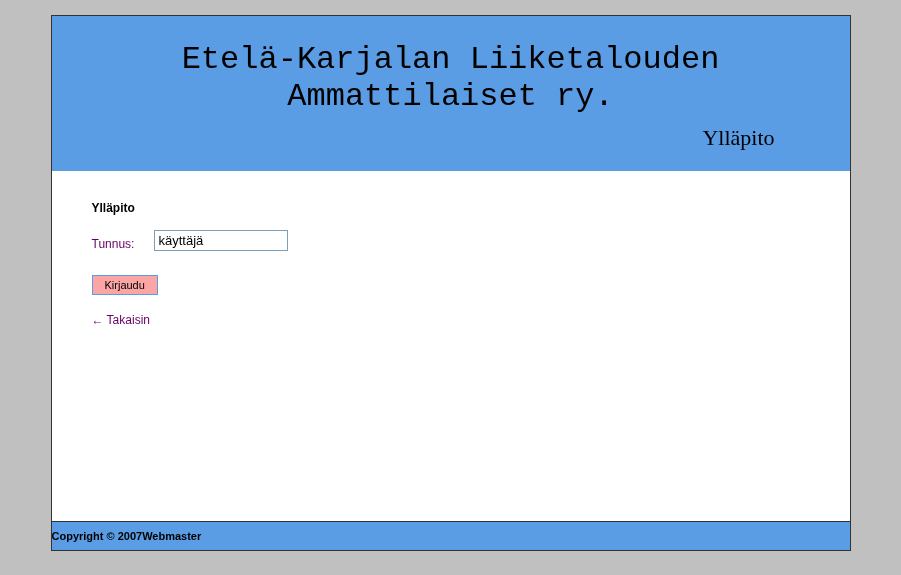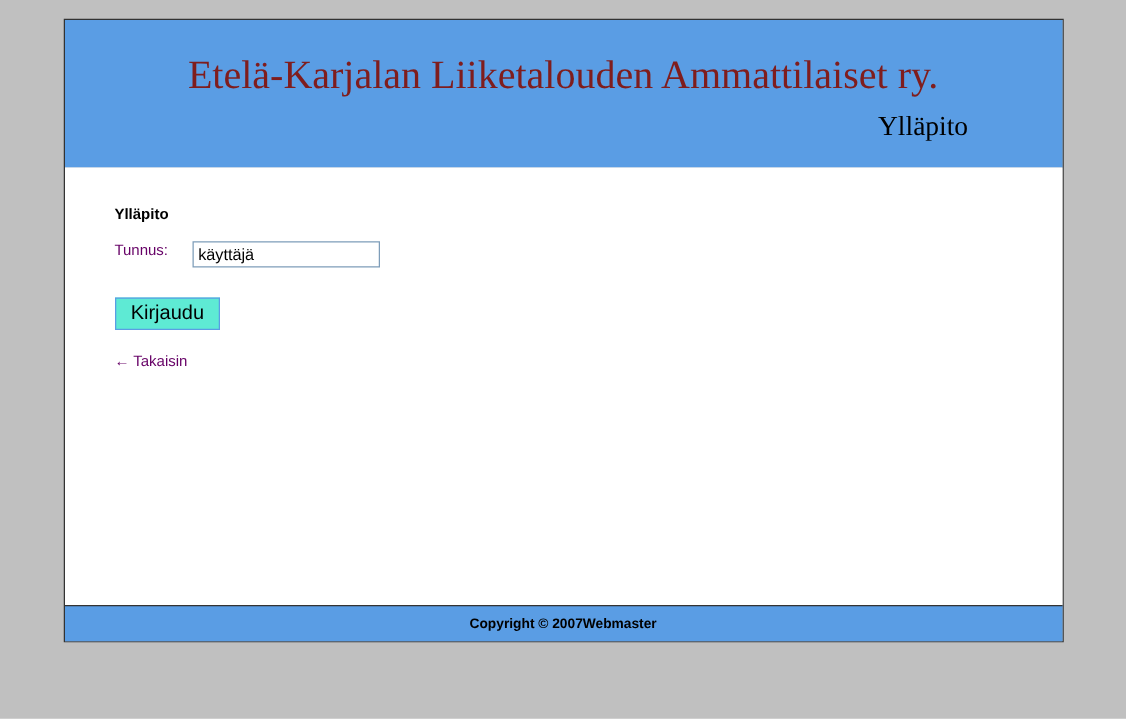--- a/index.html
+++ b/index.html
@@ -22,24 +22,24 @@
       border: 1px solid #333;
     }
     
     .header {
       background-color: #5a9de4;
       padding: 25px 30px 20px 30px;
       text-align: right;
     }
     
     .header-title {
-      font-family: Liberation Serif, serif;
+      font-family: Liberation Mono, monospace;
       font-size: 32px;
       font-weight: normal;
-      color: #7f1d1d;
+      color: #000000;
       text-align: center;
       margin-bottom: 10px;
     }
     
     .header-subtitle {
       font-family: 'Palatino Linotype', 'Book Antiqua', Palatino, serif;
       font-size: 22px;
       font-weight: normal;
       color: #000;
       text-align: right;
@@ -54,61 +54,60 @@
     
     .section-title {
       font-weight: bold;
       font-size: 12px;
       color: #000;
       margin-bottom: 15px;
     }
     
     .form-row {
       display: flex;
-      align-items: flex-start;
+      align-items: flex-end;
       margin-bottom: 6px;
     }
     
     .form-label {
       width: 62px;
       color: #660066;
       font-size: 12px;
     }
     
     .form-input {
-      width: 150px;
+      width: 134px;
       padding: 2px 4px;
       border: 1px solid #7e9db9;
       font-family: Verdana, Geneva, sans-serif;
       font-size: 13px;
       height: 21px;
     }
     
     .login-button {
       margin-top: 18px;
       padding: 3px 12px;
-      background-color: #5eead4;
+      background-color: #fca5a5;
       border: 1px solid #5a9de4;
       font-family: Verdana, Geneva, sans-serif;
-      font-size: 16px;
+      font-size: 11px;
       cursor: pointer;
     }
     
     .back-link {
       display: inline-block;
       margin-top: 18px;
       color: #660066;
       font-size: 12px;
       cursor: pointer;
     }
     
     .footer {
       background-color: #5a9de4;
       padding: 8px 0;
-      text-align: center;
       font-size: 11px;
       font-weight: bold;
       color: #000;
       border-top: 1px solid #333;
     }
   </style>
 </head>
 <body>
 
 <div class="container">

